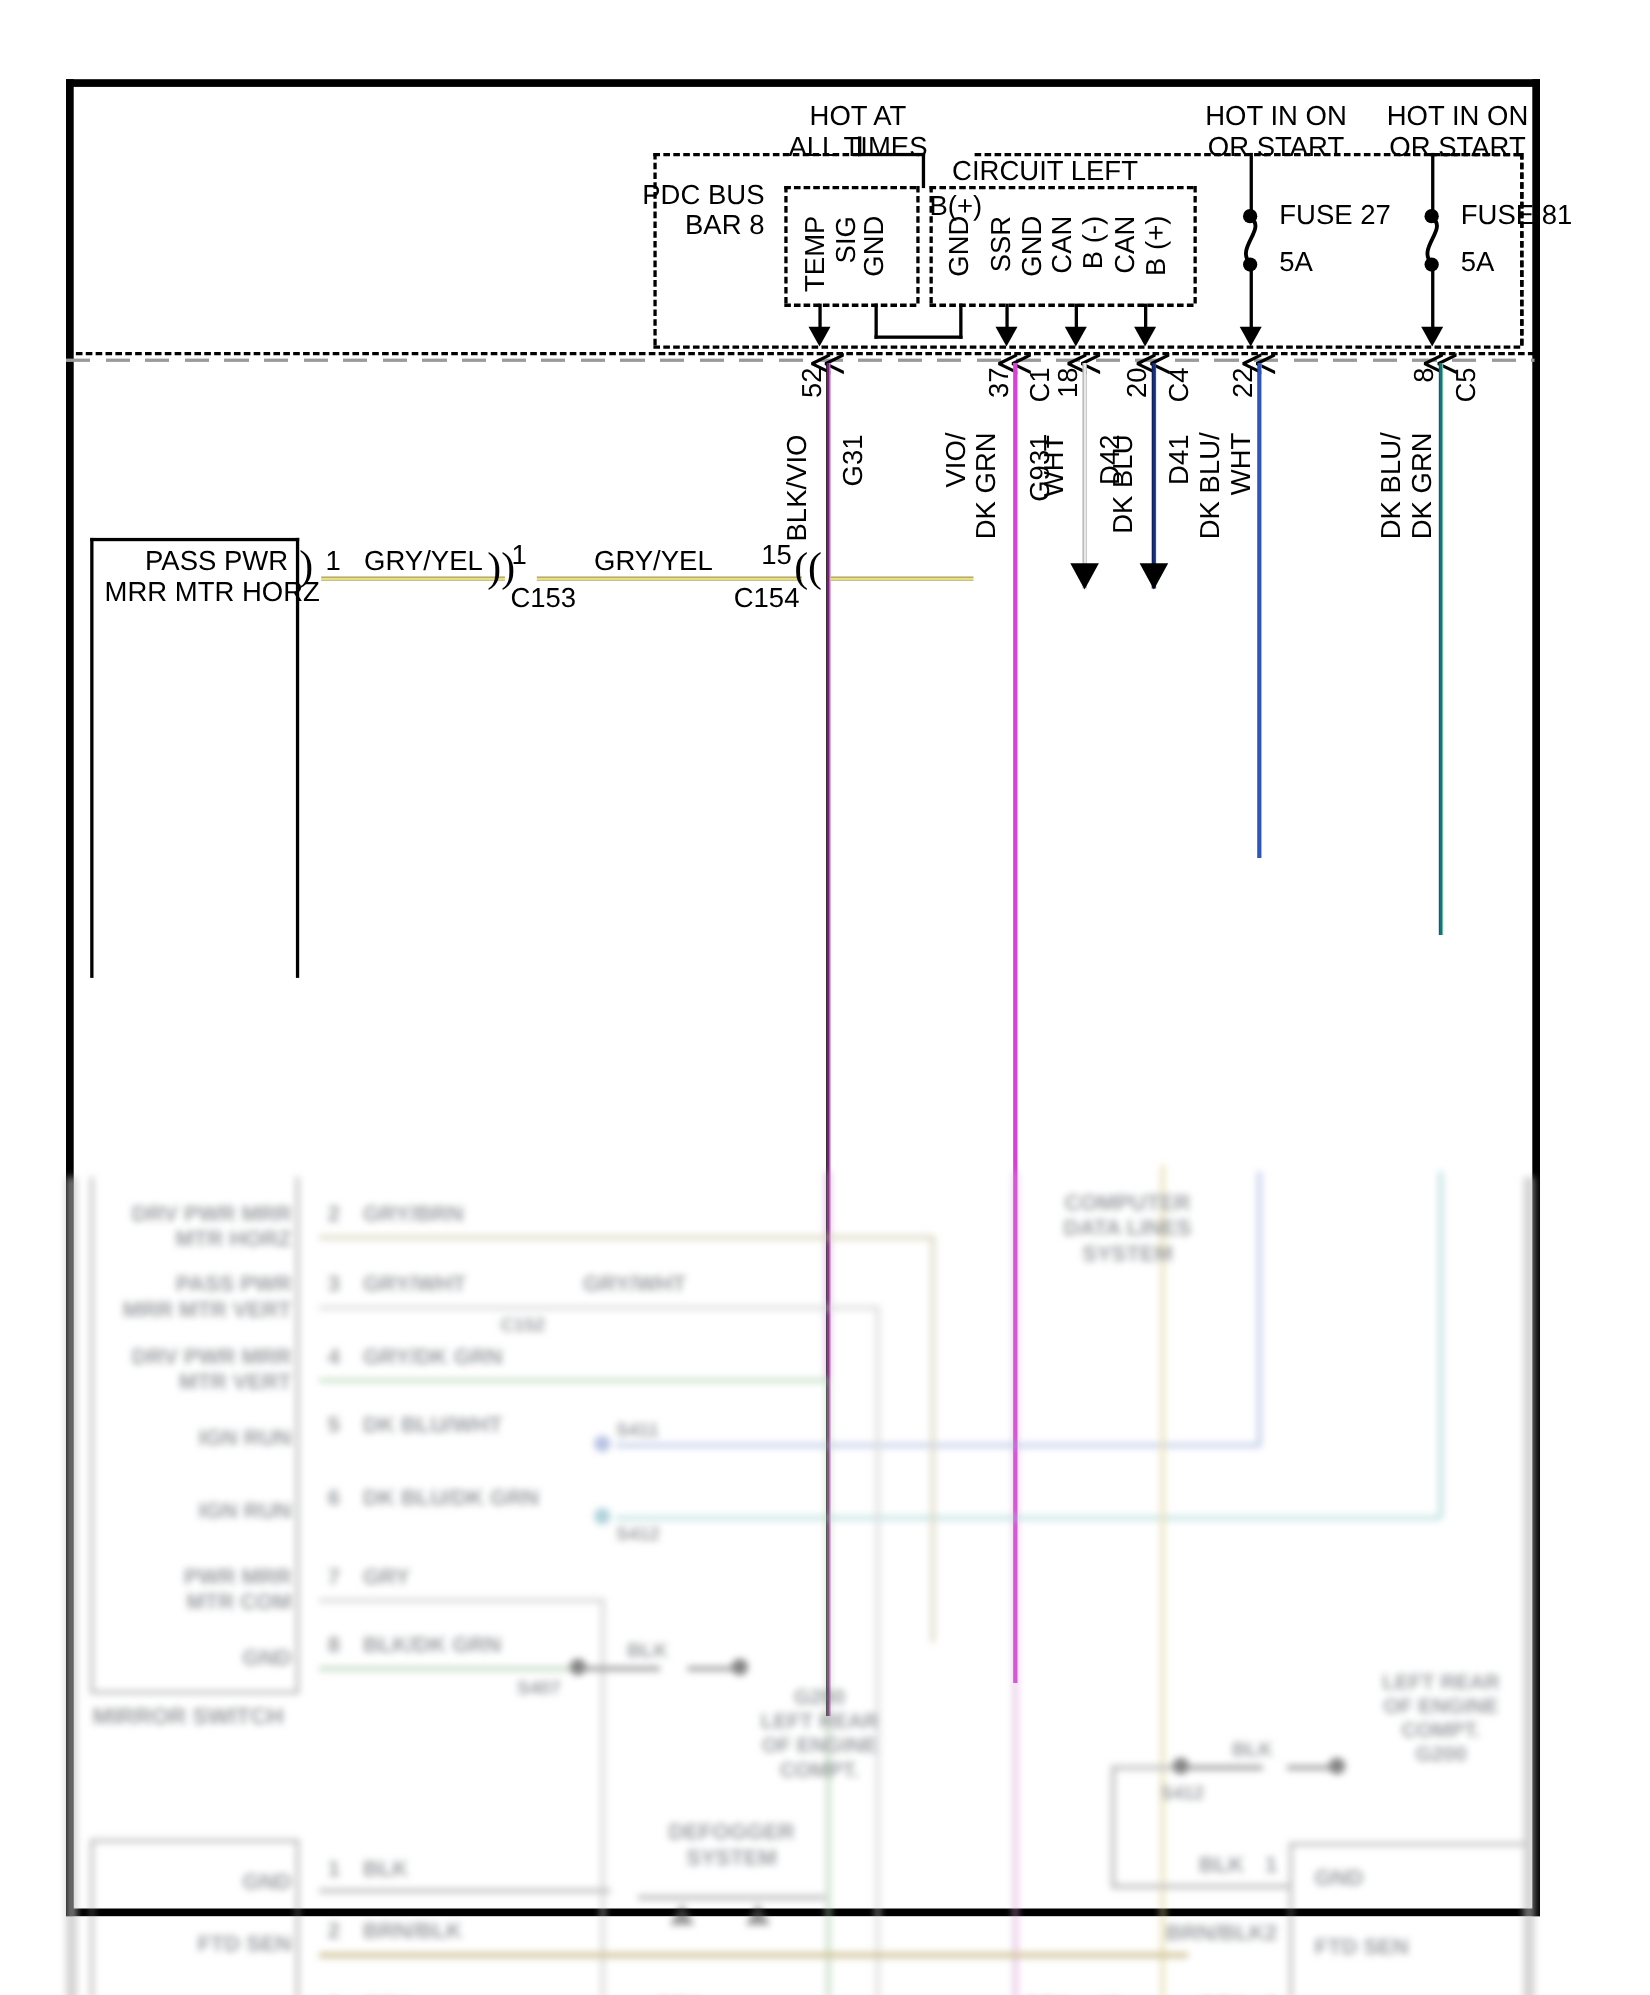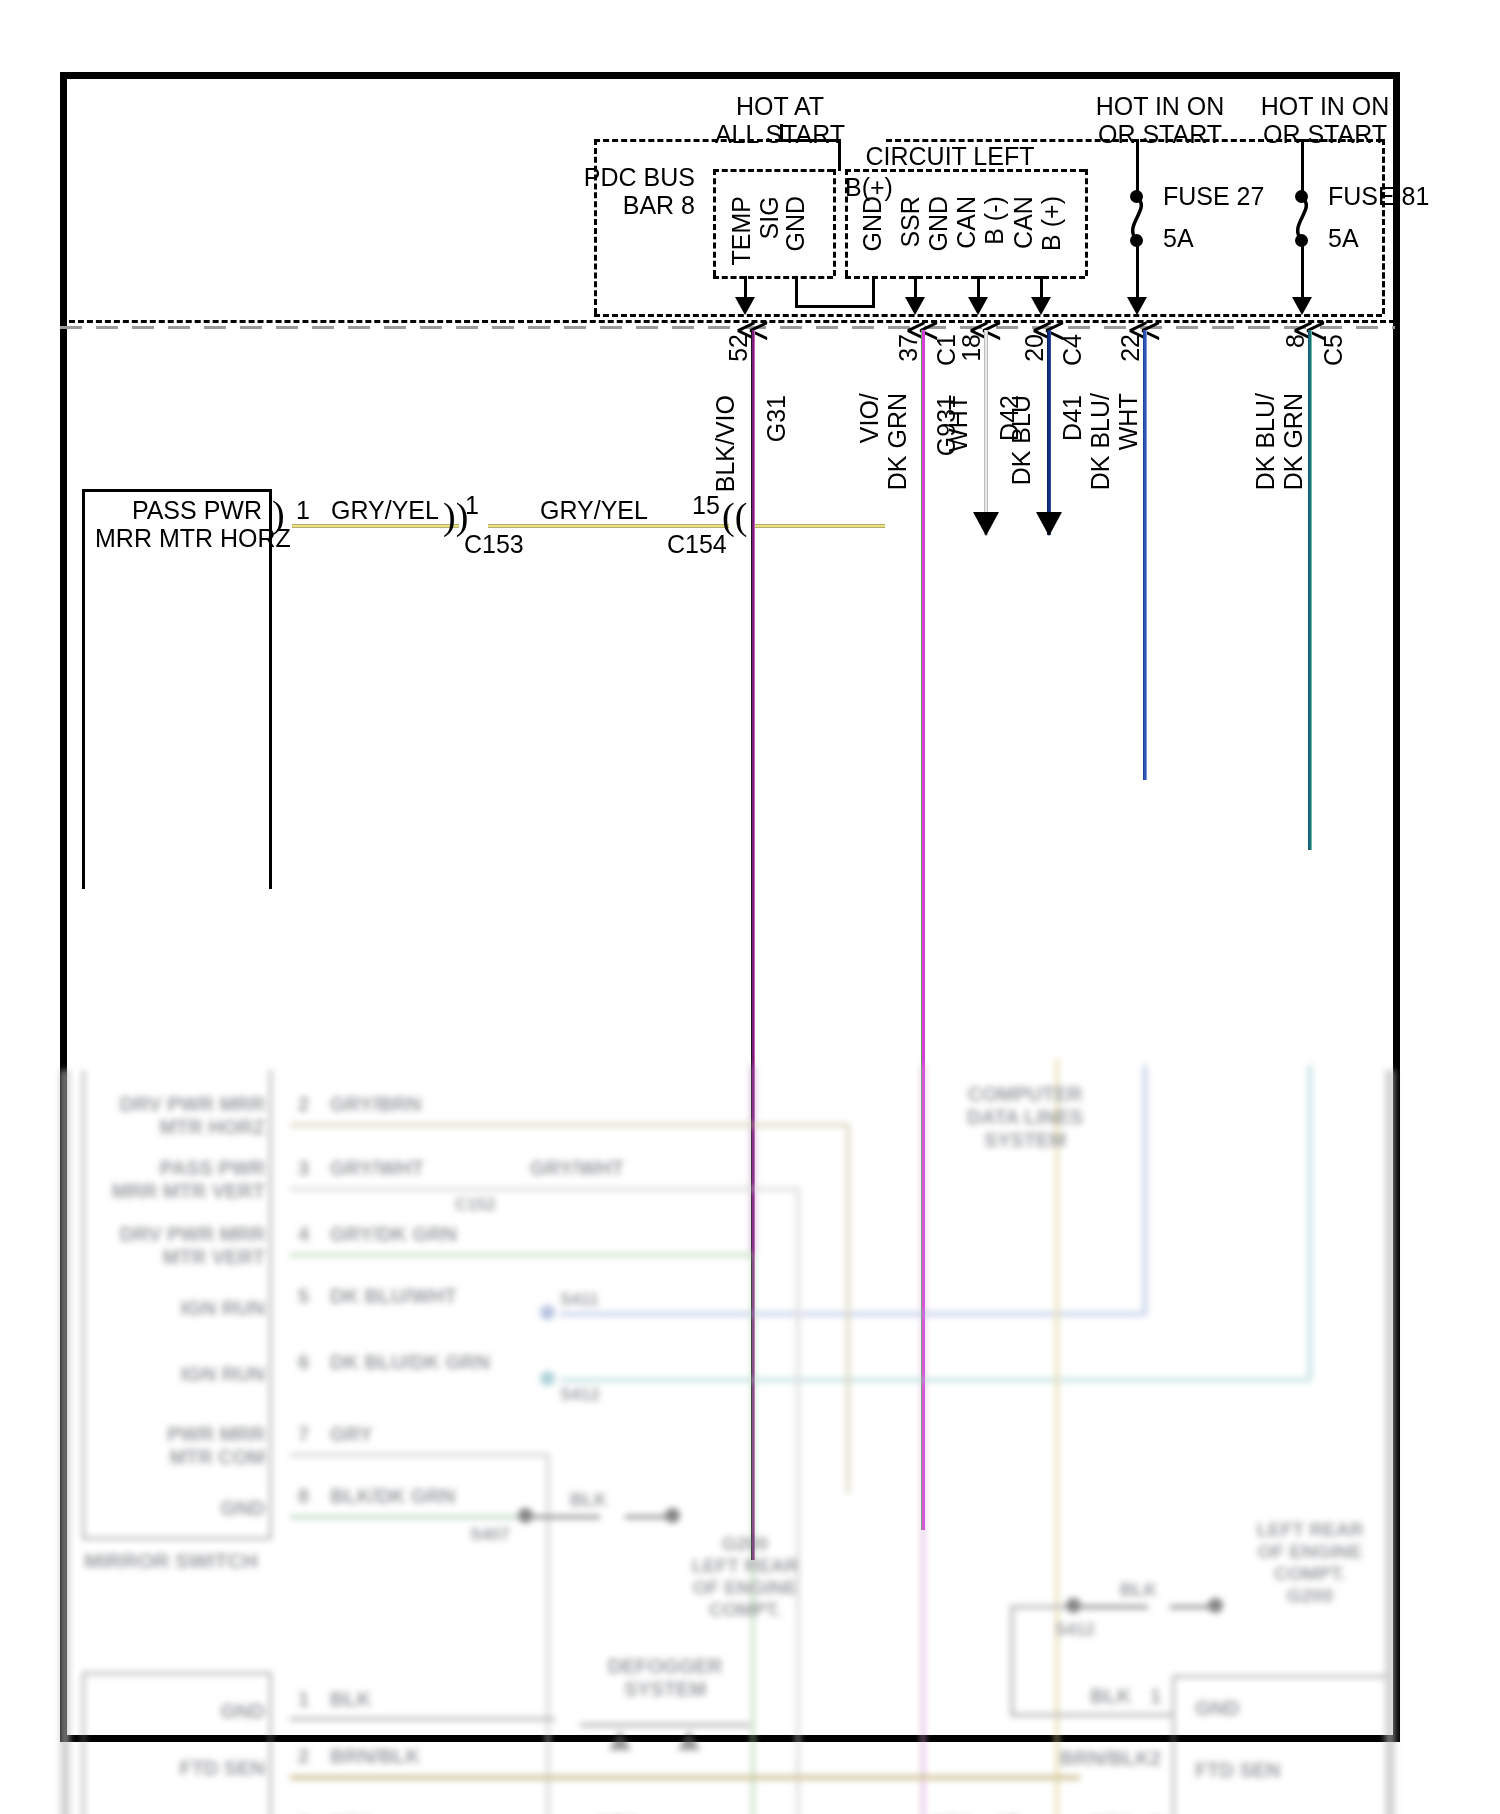--- a/index.html
+++ b/index.html
@@ -55,21 +55,21 @@
   <div class="ln vl" style="left:60px;top:72px;width:7px;height:1670px;"></div>
   <div class="ln hl" style="left:60px;top:72px;width:1340px;height:7px;"></div>
   <div class="ln vl" style="left:1393px;top:72px;width:7px;height:1670px;"></div>
   <div class="ln hl" style="left:60px;top:1735px;width:1340px;height:7px;"></div>
 
 
   <div class="txt t-right" style="left:565px;top:163px;width:130px;font-size:25px;">PDC BUS
 BAR 8</div>
 
   <div class="txt t-center" style="left:680px;top:92px;width:200px;font-size:25px;">HOT AT
-ALL START</div>
+ALL TIMES</div>
 
   <div class="txt t-center" style="left:835px;top:142px;width:230px;font-size:25px;">CIRCUIT LEFT</div>
 
   <div class="txt" style="left:845px;top:173px;font-size:25px;">B(+)</div>
 
   <div class="txt t-center" style="left:1060px;top:92px;width:200px;font-size:25px;">HOT IN ON
 OR START</div>
 
   <div class="txt t-center" style="left:1225px;top:92px;width:200px;font-size:25px;">HOT IN ON
 OR START</div>

